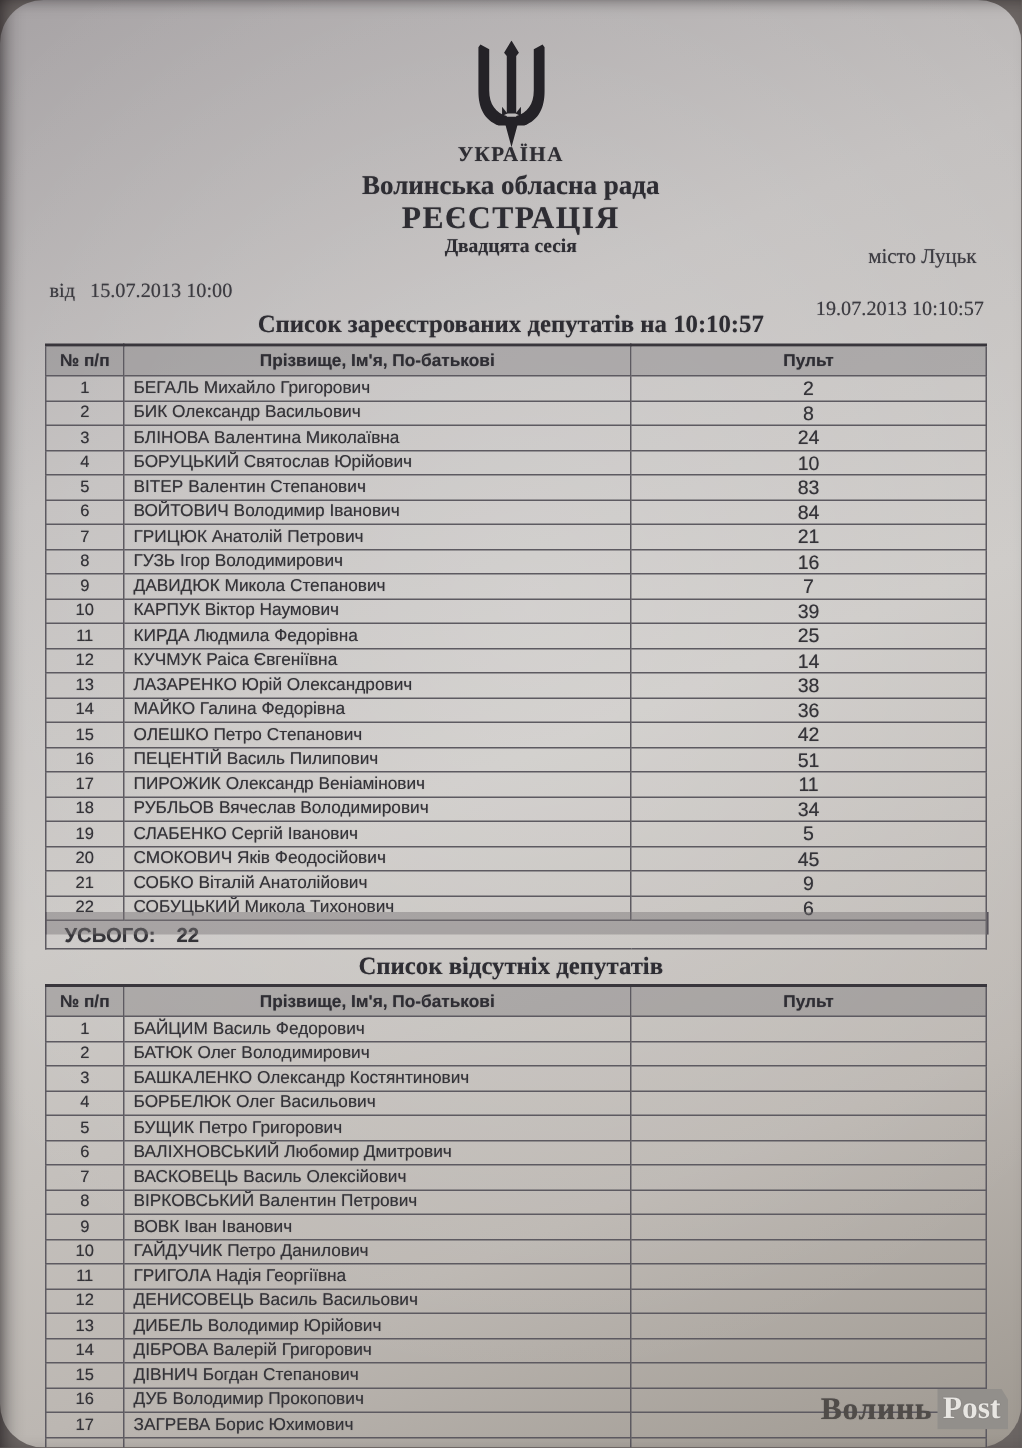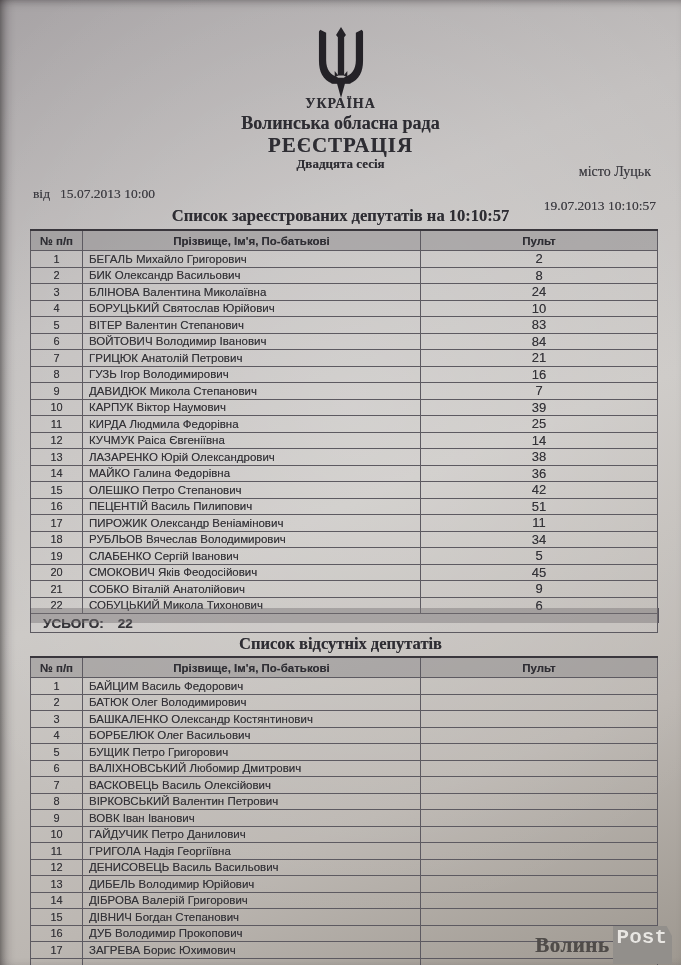--- a/index.html
+++ b/index.html
@@ -52,27 +52,27 @@
   td.col-num{text-align:center;font-size:11px;}
   td.col-name{text-align:left;font-size:11.5px;padding-left:6px;}
   td.col-pult{text-align:center;font-size:13px;}
   tr.empty-tail td{height:10px;}
   .total-row th{font-size:13.5px;font-weight:bold;text-align:left;height:18px;
     padding-left:12px;background:rgba(210,208,206,0.25);}
   .total-row .total-value{margin-left:14px;}
   .gray-band{position:absolute;top:608px;left:30px;width:627px;height:15px;
     background:rgba(120,116,118,0.45);border-left:1px solid #56525a;border-right:1px solid #56525a;}
   
-  .sheet, .sheet table{text-shadow:0 0 0.6px rgba(46,45,51,0.55);}
+  .sheet, .sheet table{text-shadow:0 0 0.6px rgba(46,45,51,0.55);border-radius:29px;}
   
   .watermark{position:absolute;top:926px;right:9px;display:flex;align-items:center;
     font-family:"Liberation Serif", serif;font-weight:bold;font-size:21px;z-index:3;}
   .wm-1{color:#504c49;letter-spacing:0.5px;padding-right:3px;}
-  .wm-2{background:#928f8b;color:#e8e6e2;padding:0 5px 15px 4px;
-    clip-path:polygon(0 0,91% 0,100% 26%,100% 100%,0 100%);font-family:Liberation Mono, monospace;}
+  .wm-2{background:#928f8b;color:#e8e6e2;padding:0 5px 2px 4px;
+    clip-path:polygon(0 0,91% 0,100% 26%,100% 100%,0 100%);}
   .emblem{display:inline-block;}
 </style>
 </head>
 <body>
 
 <div class="sheet">
 
   <div class="emblem-wrap">
     <svg class="emblem" width="58" height="72" viewBox="0 0 60 80" aria-hidden="true">
       <g fill="#242227">

